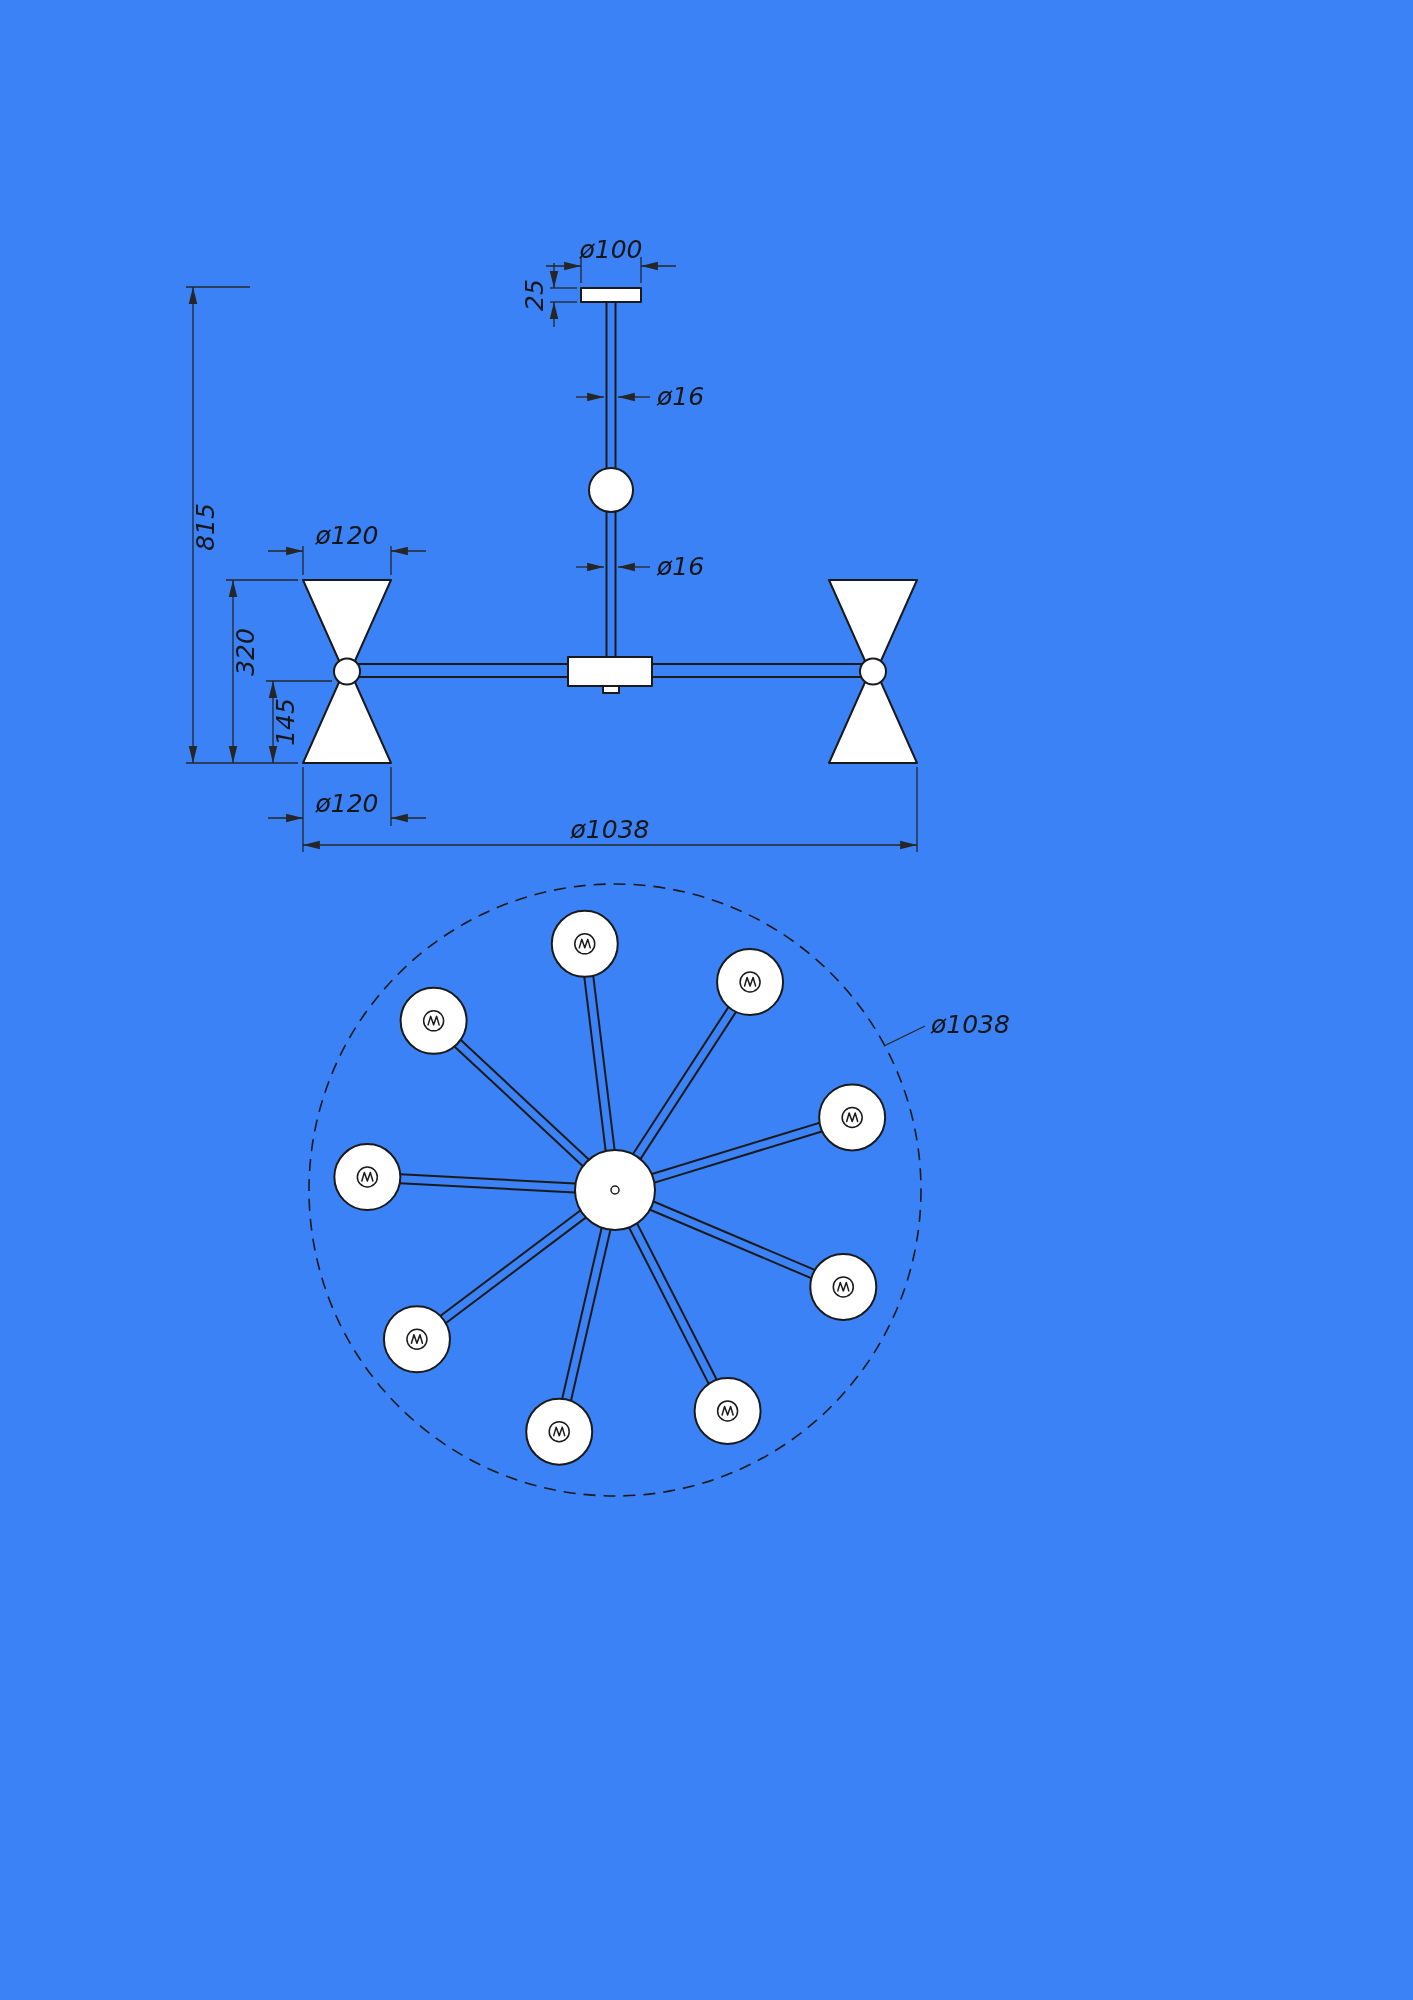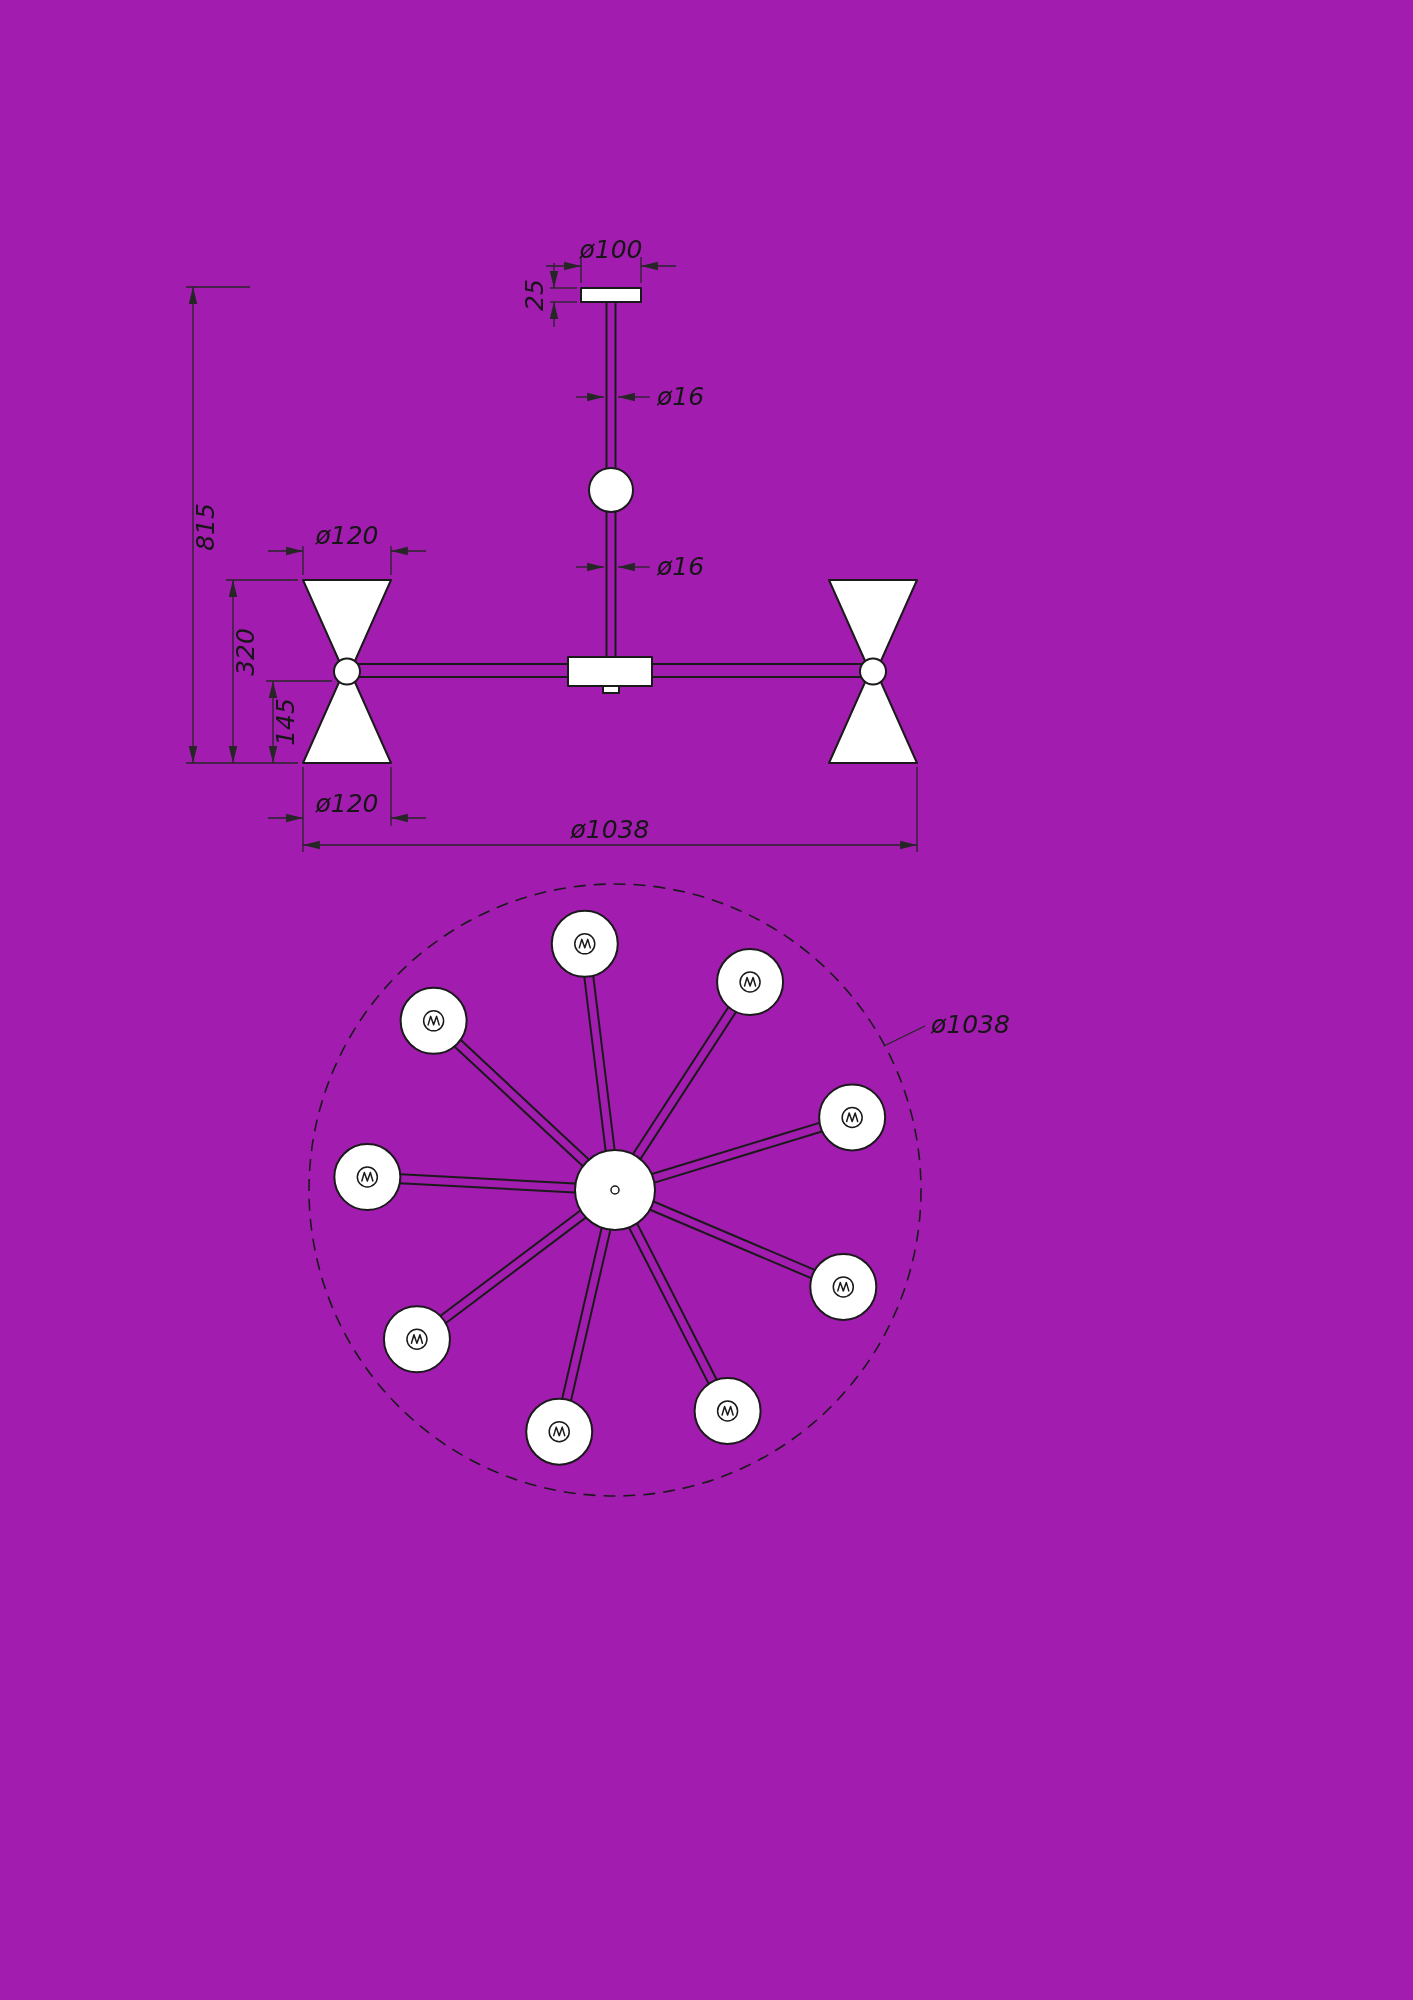--- a/index.html
+++ b/index.html
@@ -1,16 +1,16 @@
 <!DOCTYPE html>
 <html><head>
 <meta charset="utf-8">
 <style>
   html,body{margin:0;padding:0;background:#ffffff;}
-  .page{position:relative;width:1413px;height:2000px;background:#a21caf;overflow:hidden;}
+  .page{position:relative;width:1413px;height:2000px;background:#3b82f6;overflow:hidden;}
   svg{display:block;}
   
   .st2{stroke:#1a1a1a;stroke-width:2;fill:none;stroke-linejoin:round;stroke-linecap:round;}
   .st15{stroke:#1a1a1a;stroke-width:1.5;fill:none;stroke-linejoin:round;stroke-linecap:round;}
   .fw{fill:#ffffff;}
   
   .dim line, .dim path{stroke:#262626;stroke-width:1.3;fill:none;}
   .dashed{stroke:#1a1a1a;stroke-width:1.6;fill:none;stroke-dasharray:12 8;}
   text{font-family:"DejaVu Sans", sans-serif;font-style:italic;font-size:25px;fill:#161616;}
 </style>

